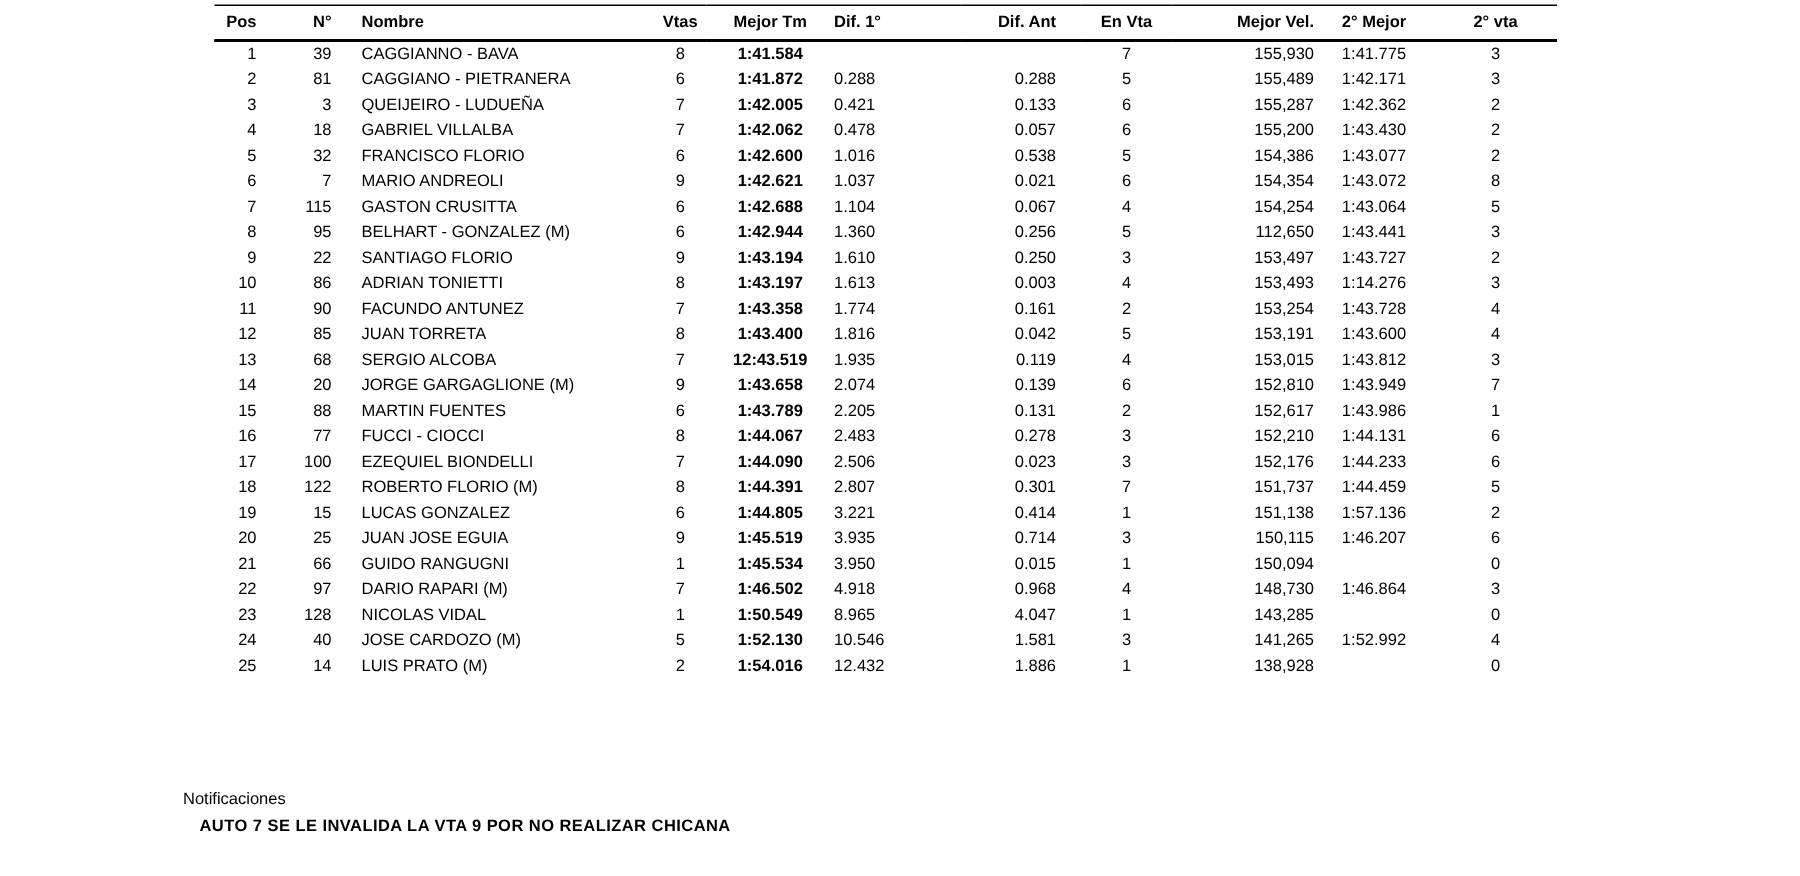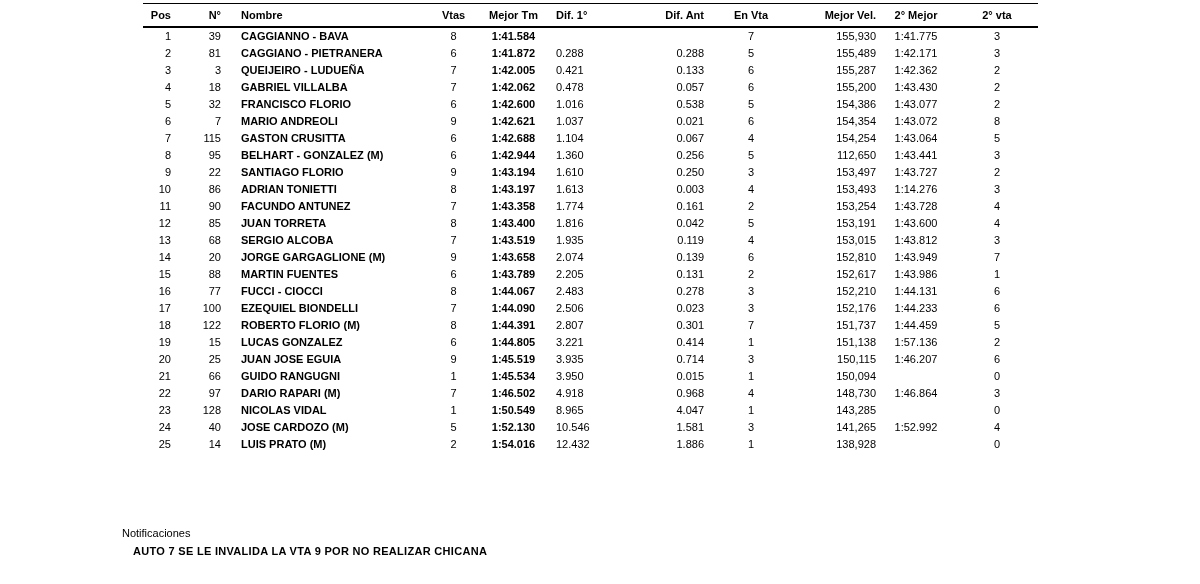--- a/index.html
+++ b/index.html
@@ -34,21 +34,21 @@
     font-size:11px;
     height:17px;
     line-height:17px;
     vertical-align:middle;
     white-space:nowrap;
     overflow:hidden;
   }
   
   .c0  { width:35px;  text-align:right;  padding-right:7px; }
   .c1  { width:48px;  text-align:right;  padding-right:5px; }
-  .c2  { width:210px; text-align:left;   padding-left:15px; font-weight:bold; }
+  .c2  { width:210px; text-align:left;   padding-left:15px; font-weight:normal; }
   .c3  { width:35px;  text-align:center; }
   .c4  { width:85px;  text-align:center; font-weight:bold; }
   .c5  { width:85px;  text-align:left;  padding-right:18px; }
   .c6  { width:80px;  text-align:right;  padding-right:17px; }
   .c7  { width:60px;  text-align:center; }
   .c8  { width:95px;  text-align:right; }
   .c9  { width:80px;  text-align:center; }
   .c10 { width:82px;  text-align:center; }
 
   .notes-title {
@@ -242,21 +242,21 @@
           <td class="c7">5</td>
           <td class="c8">153,191</td>
           <td class="c9">1:43.600</td>
           <td class="c10">4</td>
         </tr>
         <tr>
           <td class="c0">13</td>
           <td class="c1">68</td>
           <td class="c2">SERGIO ALCOBA</td>
           <td class="c3">7</td>
-          <td class="c4">1:43.519</td>
+          <td class="c4">12:43.519</td>
           <td class="c5">1.935</td>
           <td class="c6">0.119</td>
           <td class="c7">4</td>
           <td class="c8">153,015</td>
           <td class="c9">1:43.812</td>
           <td class="c10">3</td>
         </tr>
         <tr>
           <td class="c0">14</td>
           <td class="c1">20</td>

